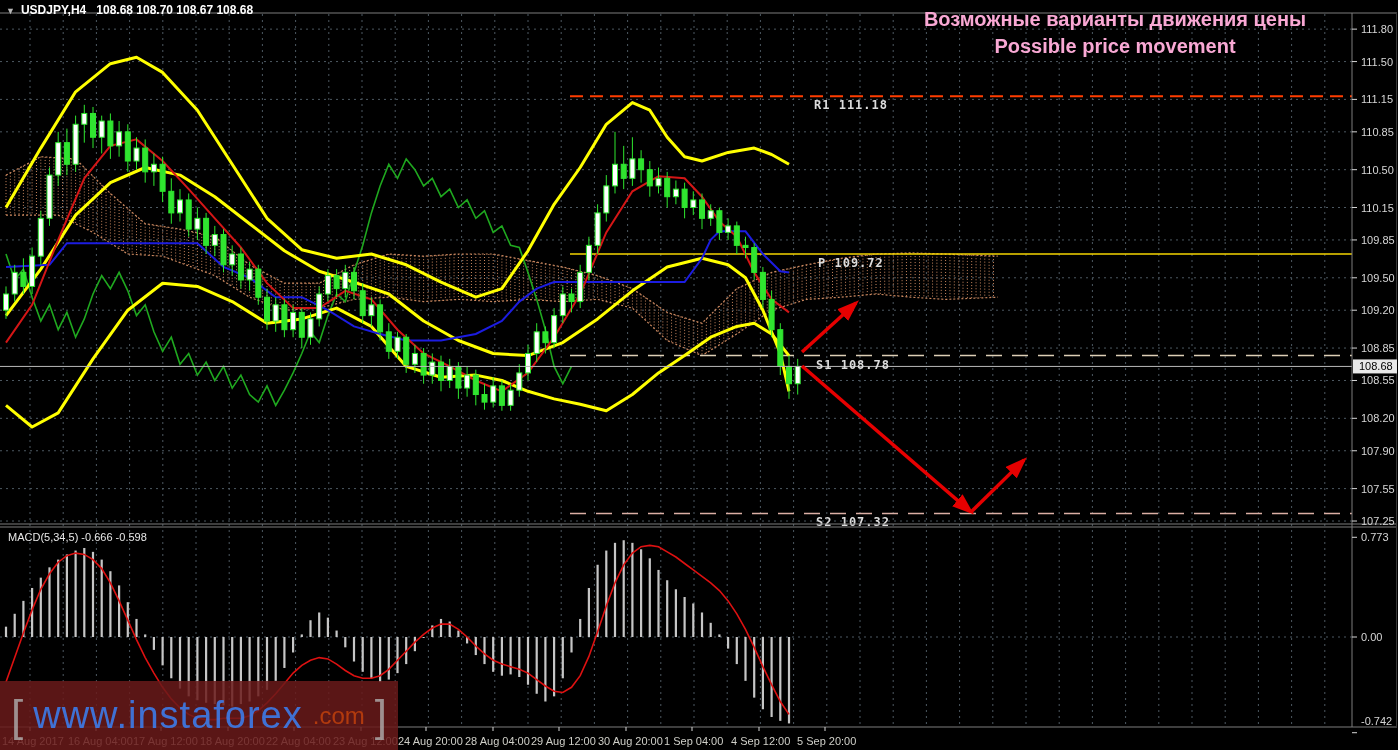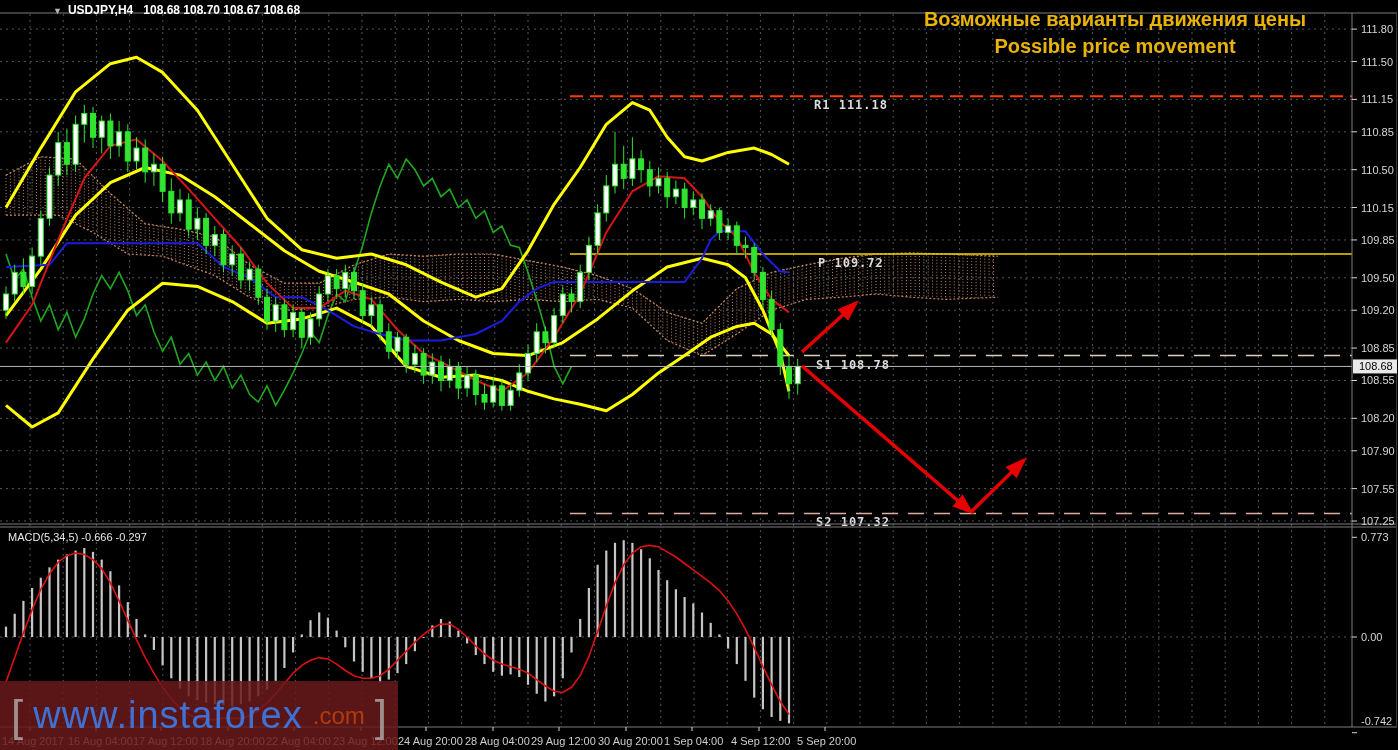--- a/index.html
+++ b/index.html
@@ -4,21 +4,21 @@
 <style>
   html,body{margin:0;padding:0;background:#000;}
   .stage{position:relative;width:1398px;height:750px;background:#000;overflow:hidden;
          font-family:"Liberation Sans",sans-serif;}
   svg{position:absolute;left:0;top:0;}
   svg text{font-family:"Liberation Sans",sans-serif;}
   .axis-t{font-size:11px;fill:#d6d6d6;}
   .axis-cur{font-size:11px;fill:#000;}
   .piv-t{font-family:"DejaVu Sans Mono",monospace;font-weight:bold;font-size:12px;fill:#dcdcdc;letter-spacing:1px;}
   .date-t{font-size:11px;fill:#cfcfc8;}
-  .title{position:absolute;left:6px;top:3px;color:#fff;font-size:12px;font-weight:bold;z-index:5;margin-left:47px;}
+  .title{position:absolute;left:6px;top:3px;color:#fff;font-size:12px;font-weight:bold;z-index:5;}
   .title .dd{color:#b8b8b8;font-size:9px;margin-right:6px;cursor:pointer;}
   .title .ohlc{margin-left:10px;font-weight:bold;}
   .annot{position:absolute;left:915px;top:6px;width:400px;text-align:center;z-index:5;
          font-size:20px;font-weight:bold;line-height:27px;}
   .macdlab{position:absolute;left:8px;top:531px;color:#e8e8e8;font-size:11px;z-index:5;}
   .wm{position:absolute;left:0;top:681px;width:398px;height:69px;z-index:4;
       display:flex;align-items:center;justify-content:center;gap:10px;}
   .wm .br{font-size:44px;color:#b5b9b9;opacity:.75;font-weight:400;line-height:40px;}
   .wm .main{font-size:38px;color:#3b82f6;opacity:.85;letter-spacing:1px;}
   .wm .dot{font-size:24px;color:#c2410c;opacity:.85;}
@@ -683,28 +683,28 @@
       <line x1="759" y1="727" x2="759" y2="731" stroke="#d6d6d6" stroke-width="1"></line>
       <text x="731" y="745" class="date-t">4 Sep 12:00</text>
       <line x1="825" y1="727" x2="825" y2="731" stroke="#d6d6d6" stroke-width="1"></line>
       <text x="797" y="745" class="date-t">5 Sep 20:00</text>
     </svg>
 
   <div class="title">
     <span class="dd">▼</span><span>USDJPY,H4</span><span class="ohlc">108.68 108.70 108.67 108.68</span>
   </div>
 
-  <div class="annot" style="color: #eab308;">
+  <div class="annot" style="color: #f9a8d4;">
     <div>Возможные варианты движения цены</div>
     <div>Possible price movement</div>
   </div>
 
   <div class="macdlab">
     <span>MACD(5,34,5)</span>
-    <span>-0.666 -0.297</span>
+    <span>-0.666 -0.598</span>
   </div>
 
   <div class="wm" style="background: rgba(106, 26, 26, 0.85);">
     <span class="br">[</span>
     <span class="main">www.instaforex</span>
       <span class="dot">.com</span>
     <span class="br">]</span>
   </div>
 
 </div>

